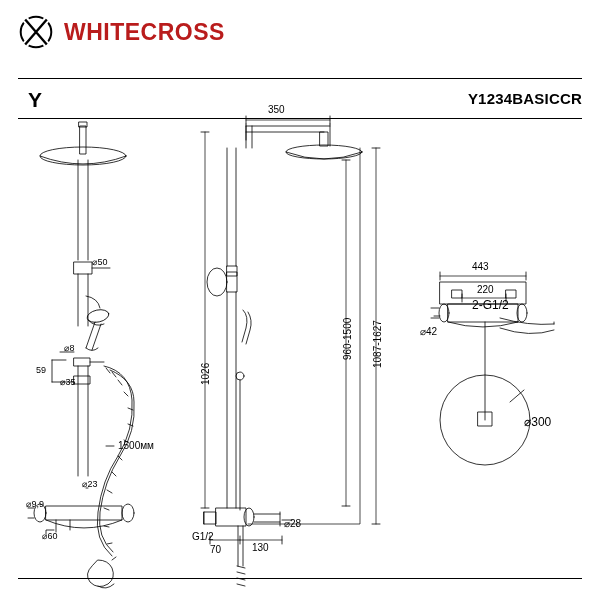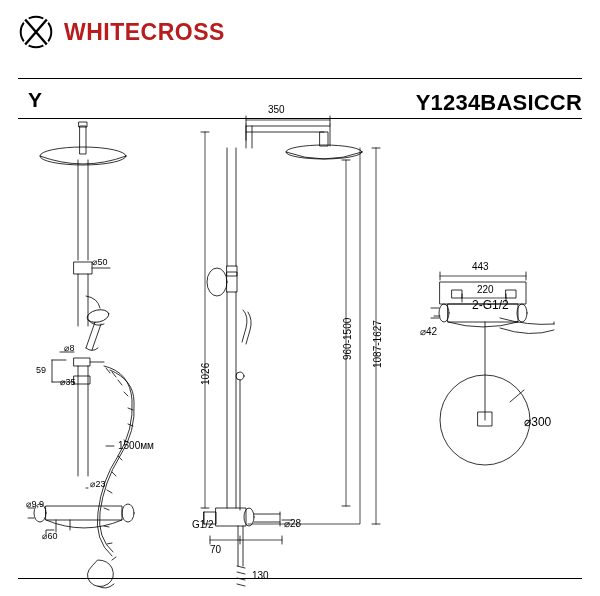--- a/index.html
+++ b/index.html
@@ -51,21 +51,21 @@
     position: absolute;
     left: 28px;
     top: 88px;
     font-size: 21px;
     font-weight: bold;
   }
   .model-code {
     position: absolute;
     right: 18px;
     top: 90px;
-    font-size: 22px;
+    font-size: 15px;
     font-weight: bold;
     letter-spacing: 0.2px;
   }
   .frame-rule {
     position: absolute;
     left: 18px;
     top: 118px;
     width: 564px;
     height: 1px;
     background: #000;
@@ -271,31 +271,31 @@
         <path d="M440 316 h-6"></path>
       </g>
     </g>
   </svg>
 
   <div class="lbl" style="left:92px; top:258px;">⌀50</div>
   <div class="lbl" style="left:64px; top:344px;">⌀8</div>
   <div class="lbl" style="left:36px; top:366px;">59</div>
   <div class="lbl" style="left:60px; top:378px;">⌀35</div>
   <div class="lbl" style="left:118px; top:441px; font-size:10px;">1500мм</div>
-  <div class="lbl" style="left:90px; top:480px;">⌀23</div>
+  <div class="lbl" style="left:82px; top:480px;">⌀23</div>
   <div class="lbl" style="left:26px; top:500px;">⌀9,9</div>
   <div class="lbl" style="left:42px; top:532px;">⌀60</div>
 
   <div class="lbl" style="left:268px; top:105px; font-size:10px;">350</div>
   <div class="lbl rot" style="left:201px; top:385px; font-size:10px;">1026</div>
   <div class="lbl rot" style="left:343px; top:360px; font-size:10px;">960-1500</div>
   <div class="lbl rot" style="left:373px; top:368px; font-size:10px;">1087-1627</div>
-  <div class="lbl" style="left:192px; top:520px; font-size:10px;">G1/2</div>
+  <div class="lbl" style="left:192px; top:532px; font-size:10px;">G1/2</div>
   <div class="lbl" style="left:210px; top:545px; font-size:10px;">70</div>
-  <div class="lbl" style="left:252px; top:543px; font-size:10px;margin-top:28px;">130</div>
+  <div class="lbl" style="left:252px; top:543px; font-size:10px;">130</div>
   <div class="lbl" style="left:284px; top:519px; font-size:10px;">⌀28</div>
 
   <div class="lbl" style="left:472px; top:262px; font-size:10px;">443</div>
   <div class="lbl" style="left:477px; top:285px; font-size:10px;">220</div>
   <div class="lbl" style="left:472px; top:299px; font-size:12px;">2-G1/2</div>
   <div class="lbl" style="left:420px; top:315px; font-size:10px;margin-top:12px;">⌀42</div>
   <div class="lbl" style="left:524px; top:372px; font-size:12px;margin-top:44px;">⌀300</div>
 
 </div>
 

